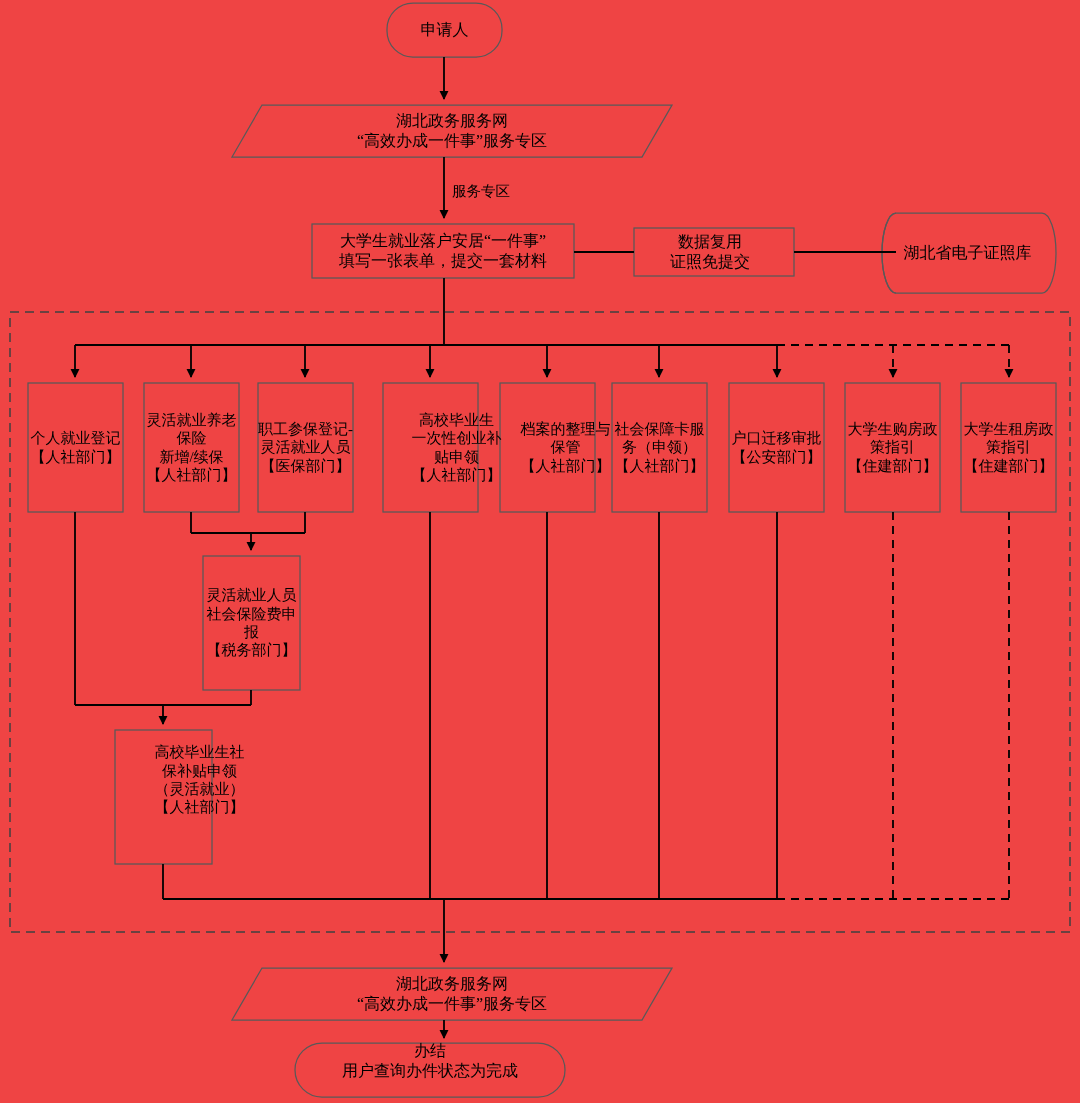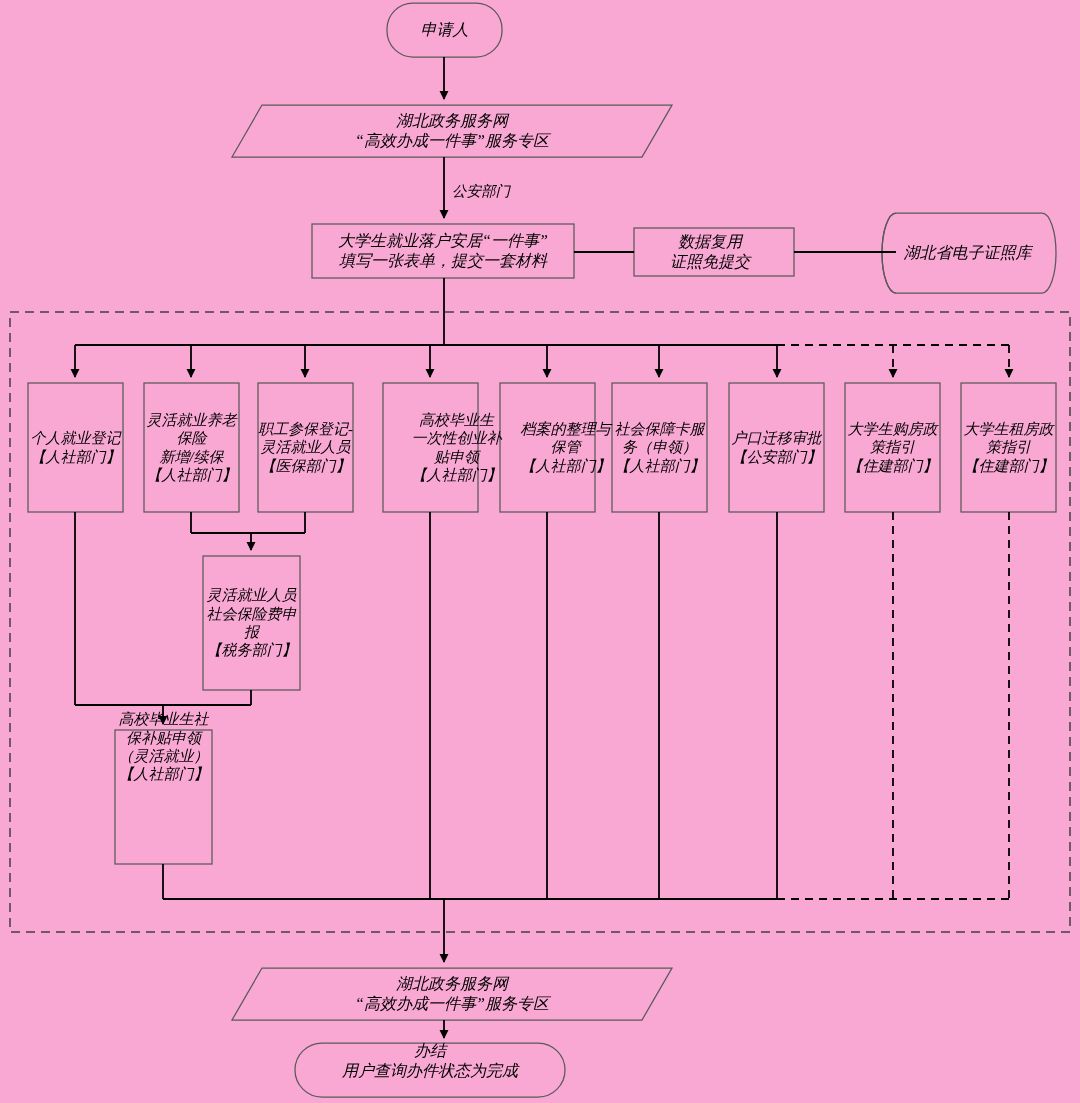--- a/index.html
+++ b/index.html
@@ -1,17 +1,17 @@
 <!DOCTYPE html>
 <html><head>
 <meta charset="utf-8">
 <style>
   html,body{margin:0;padding:0;background:#ffffff;}
   body{font-family:"Liberation Serif","DejaVu Serif",serif;}
-  #stage{position:relative;width:1080px;height:1103px;background:#f9a8d4;overflow:hidden;font-style:italic;}
+  #stage{position:relative;width:1080px;height:1103px;background:#ef4444;overflow:hidden;}
   svg{position:absolute;left:0;top:0;width:1080px;height:1103px;}
   .node-label{
     position:absolute;
     display:flex;align-items:center;justify-content:center;
     text-align:center;
     font-family:"Liberation Serif","DejaVu Serif",serif;
     color:#000;
     line-height:1.22;
     white-space:pre-line;
     pointer-events:none;
@@ -125,21 +125,21 @@
     <g stroke="#000" fill="none" stroke-width="1.8" stroke-dasharray="8,6">
       <line x1="893" y1="512" x2="893" y2="899"></line>
       <line x1="1009" y1="512" x2="1009" y2="899"></line>
       <line x1="777" y1="899" x2="1009" y2="899"></line>
     </g>
   </svg>
 
   <div class="node-label t16" style="left:387px;top:3px;width:115px;height:54px;">申请人</div>
   <div class="node-label t16" style="left:272px;top:105px;width:360px;height:52px;">湖北政务服务网
 “高效办成一件事”服务专区</div>
-  <div class="edge-label" style="left:452px;top:182px;">公安部门</div>
+  <div class="edge-label" style="left:452px;top:182px;">服务专区</div>
   <div class="node-label t16" style="left:312px;top:224px;width:262px;height:54px;">大学生就业落户安居“一件事”
 填写一张表单，提交一套材料</div>
   <div class="node-label t16" style="left:634px;top:228px;width:152px;height:48px;">数据复用
 证照免提交</div>
   <div class="node-label t16" style="left:900px;top:213px;width:135px;height:80px;">湖北省电子证照库</div>
 
   <div class="node-label t15" style="left:28px;top:383px;width:95px;height:129px;">个人就业登记
 【人社部门】</div>
   <div class="node-label t15" style="left:144px;top:383px;width:95px;height:129px;">灵活就业养老保险
 新增/续保
@@ -156,20 +156,20 @@
 【人社部门】</div>
   <div class="node-label t15" style="left:729px;top:383px;width:95px;height:129px;">户口迁移审批
 【公安部门】</div>
   <div class="node-label t15" style="left:845px;top:383px;width:95px;height:129px;">大学生购房政策指引
 【住建部门】</div>
   <div class="node-label t15" style="left:961px;top:383px;width:95px;height:129px;">大学生租房政策指引
 【住建部门】</div>
 
   <div class="node-label t15" style="left:203px;top:556px;width:97px;height:134px;border-radius:15px;">灵活就业人员社会保险费申报
 【税务部门】</div>
-  <div class="node-label t15" style="left:115px;top:697px;width:97px;height:100px;">高校毕业生社保补贴申领（灵活就业）
+  <div class="node-label t15" style="left:115px;top:730px;width:97px;height:100px;padding-left:36px;">高校毕业生社保补贴申领（灵活就业）
 【人社部门】</div>
 
   <div class="node-label t16" style="left:272px;top:968px;width:360px;height:52px;">湖北政务服务网
 “高效办成一件事”服务专区</div>
   <div class="node-label t16" style="left:295px;top:1030px;width:270px;height:62px;">办结
 用户查询办件状态为完成</div>
 </div>
 
 </body></html>

